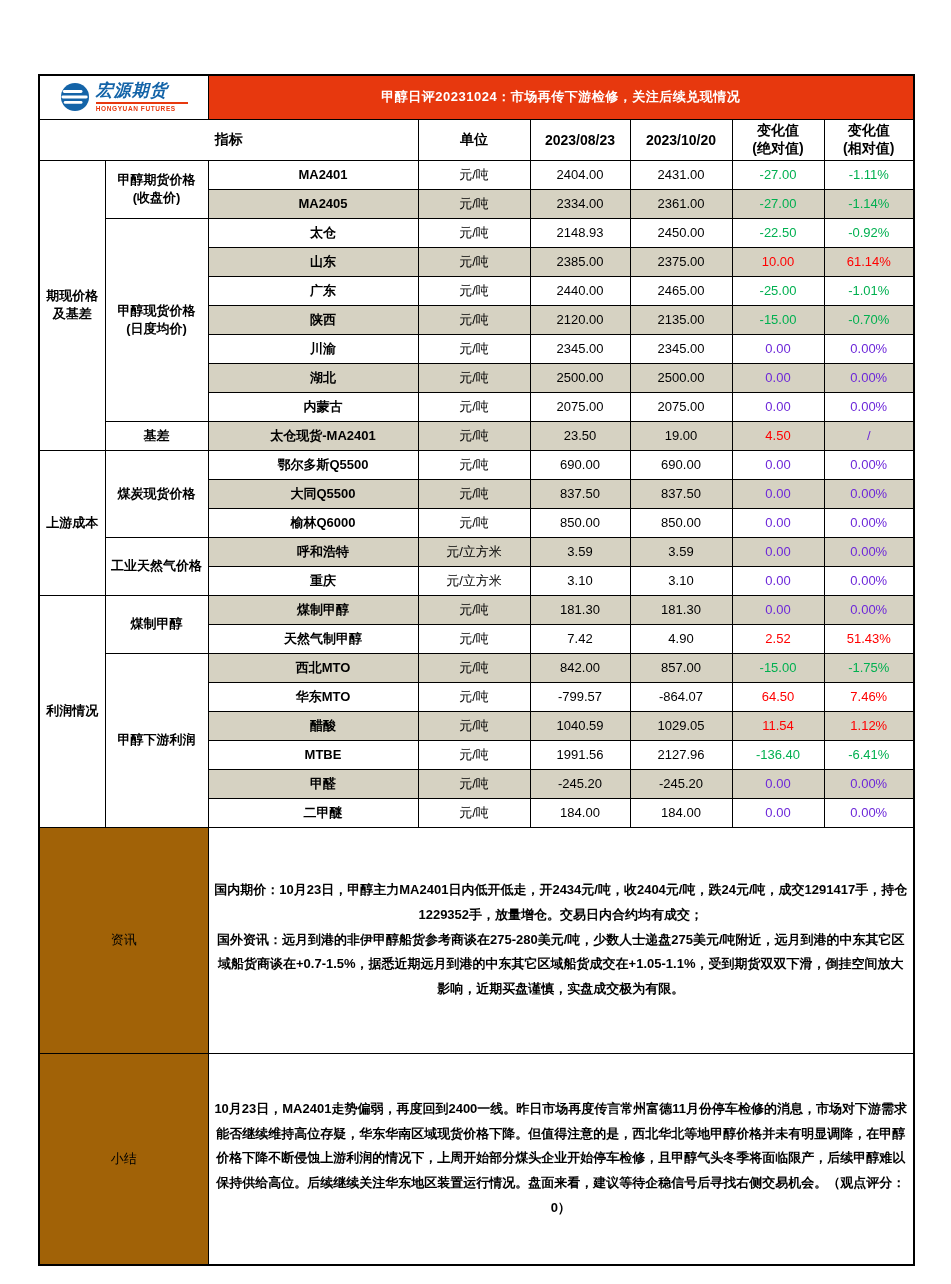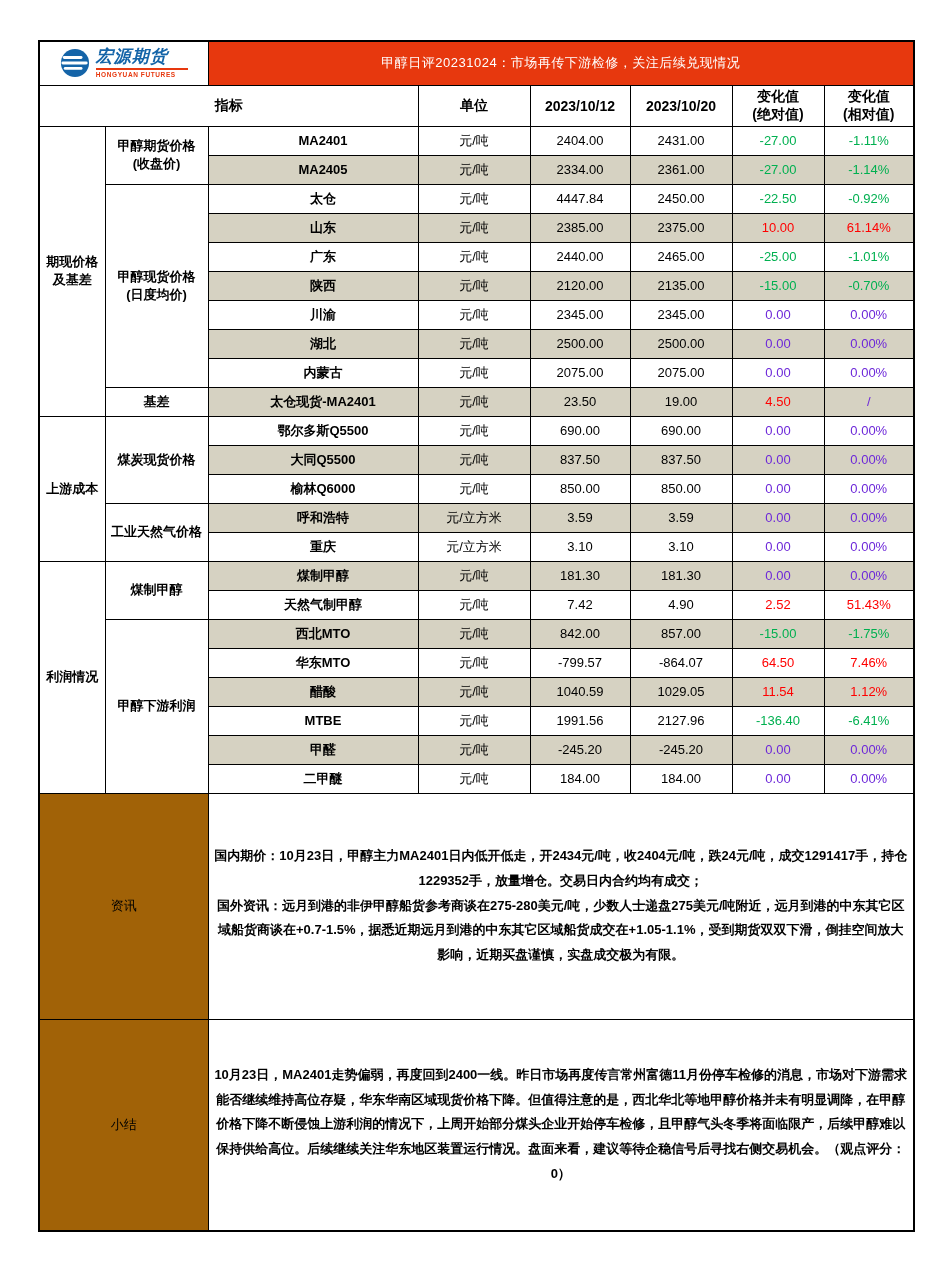--- a/index.html
+++ b/index.html
@@ -9,38 +9,39 @@
     font-family: "Liberation Sans", "DejaVu Sans", sans-serif;
     color: #000;
   }
   .page { padding: 40px 38px 30px 38px; }
 
   table.report {
     border-collapse: collapse;
     table-layout: fixed;
     width: 875px;
     border: 2px solid #000;
+    margin-top: 34px;
   }
   .report th, .report td {
     border: 1px solid #000;
     text-align: center;
     vertical-align: middle;
     font-size: 13px;
     padding: 2px 4px;
     overflow: hidden;
   }
 
   
   .title-row th { height: 44px; }
   .logo-cell { background: #fff; padding: 2px; }
   .title-cell {
     background: var(--title-bg, #e7380e);
     color: var(--title-fg, #fff);
     font-size: 20px;
-    font-weight: normal;
+    font-weight: bold;
     text-align: left;
     padding-left: 12px;
     letter-spacing: 0.5px;
   }
   .logo { display: flex; align-items: center; justify-content: center; gap: 6px; }
   .logo-icon { width: 30px; height: 30px; color: var(--logo-blue, #1464a8); flex: 0 0 auto; }
   .logo-text { display: flex; flex-direction: column; align-items: flex-start; }
   .logo-cn {
     font-size: 17px; font-weight: bold; font-style: italic;
     color: var(--logo-blue, #1464a8); letter-spacing: 1px; line-height: 1.1;
@@ -109,21 +110,21 @@
               <span class="logo-rule"></span>
               <span class="logo-en">HONGYUAN FUTURES</span>
             </span>
           </div>
         </th>
         <th class="title-cell" colspan="6">甲醇日评20231024：市场再传下游检修，关注后续兑现情况</th>
       </tr>
       <tr class="col-header">
         <th colspan="3">指标</th>
         <th>单位</th>
-        <th>2023/10/12</th>
+        <th>2023/08/23</th>
         <th>2023/10/20</th>
         <th class="pre">变化值
 (绝对值)</th>
         <th class="pre">变化值
 (相对值)</th>
       </tr>
     </thead>
     <tbody id="data-rows">
         <tr>
           <th class="group-cell" rowspan="10">期现价格
@@ -143,21 +144,21 @@
           <td class="value-cell">2334.00</td>
           <td class="value-cell">2361.00</td>
           <td class="change-cell down">-27.00</td>
           <td class="change-cell down">-1.14%</td>
         </tr>
         <tr>
           <th class="subgroup-cell" rowspan="7">甲醇现货价格
 (日度均价)</th>
           <td class="item-cell">太仓</td>
           <td class="unit-cell">元/吨</td>
-          <td class="value-cell">4447.84</td>
+          <td class="value-cell">2148.93</td>
           <td class="value-cell">2450.00</td>
           <td class="change-cell down">-22.50</td>
           <td class="change-cell down">-0.92%</td>
         </tr>
         <tr class="stripe">
           <td class="item-cell">山东</td>
           <td class="unit-cell">元/吨</td>
           <td class="value-cell">2385.00</td>
           <td class="value-cell">2375.00</td>
           <td class="change-cell up">10.00</td>

